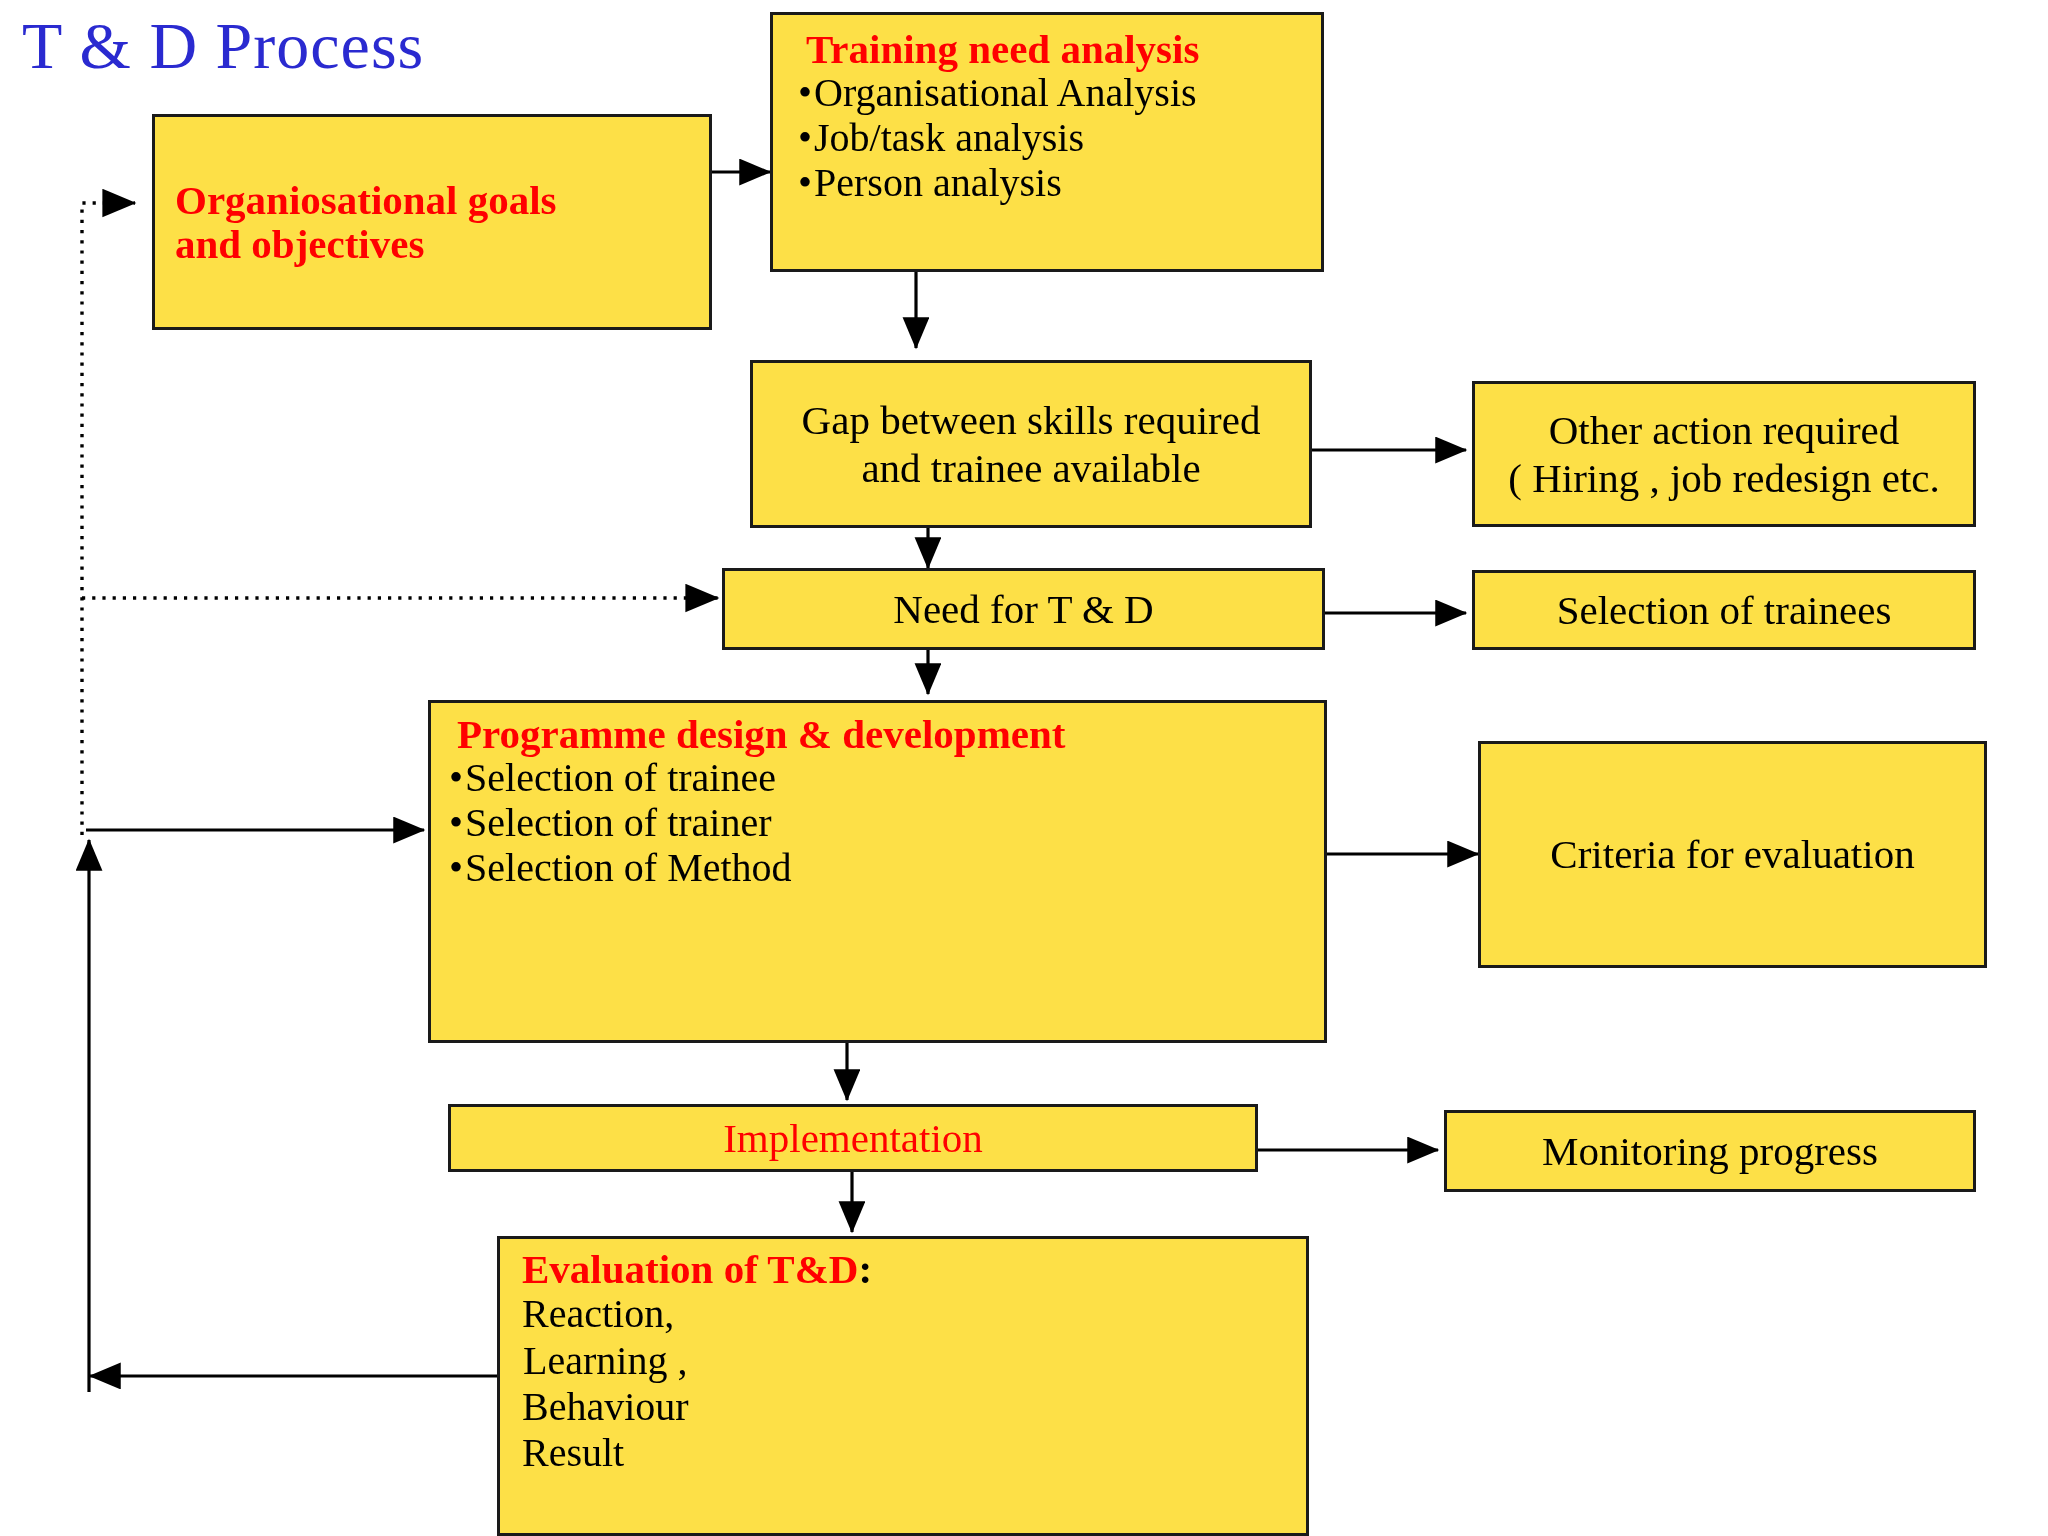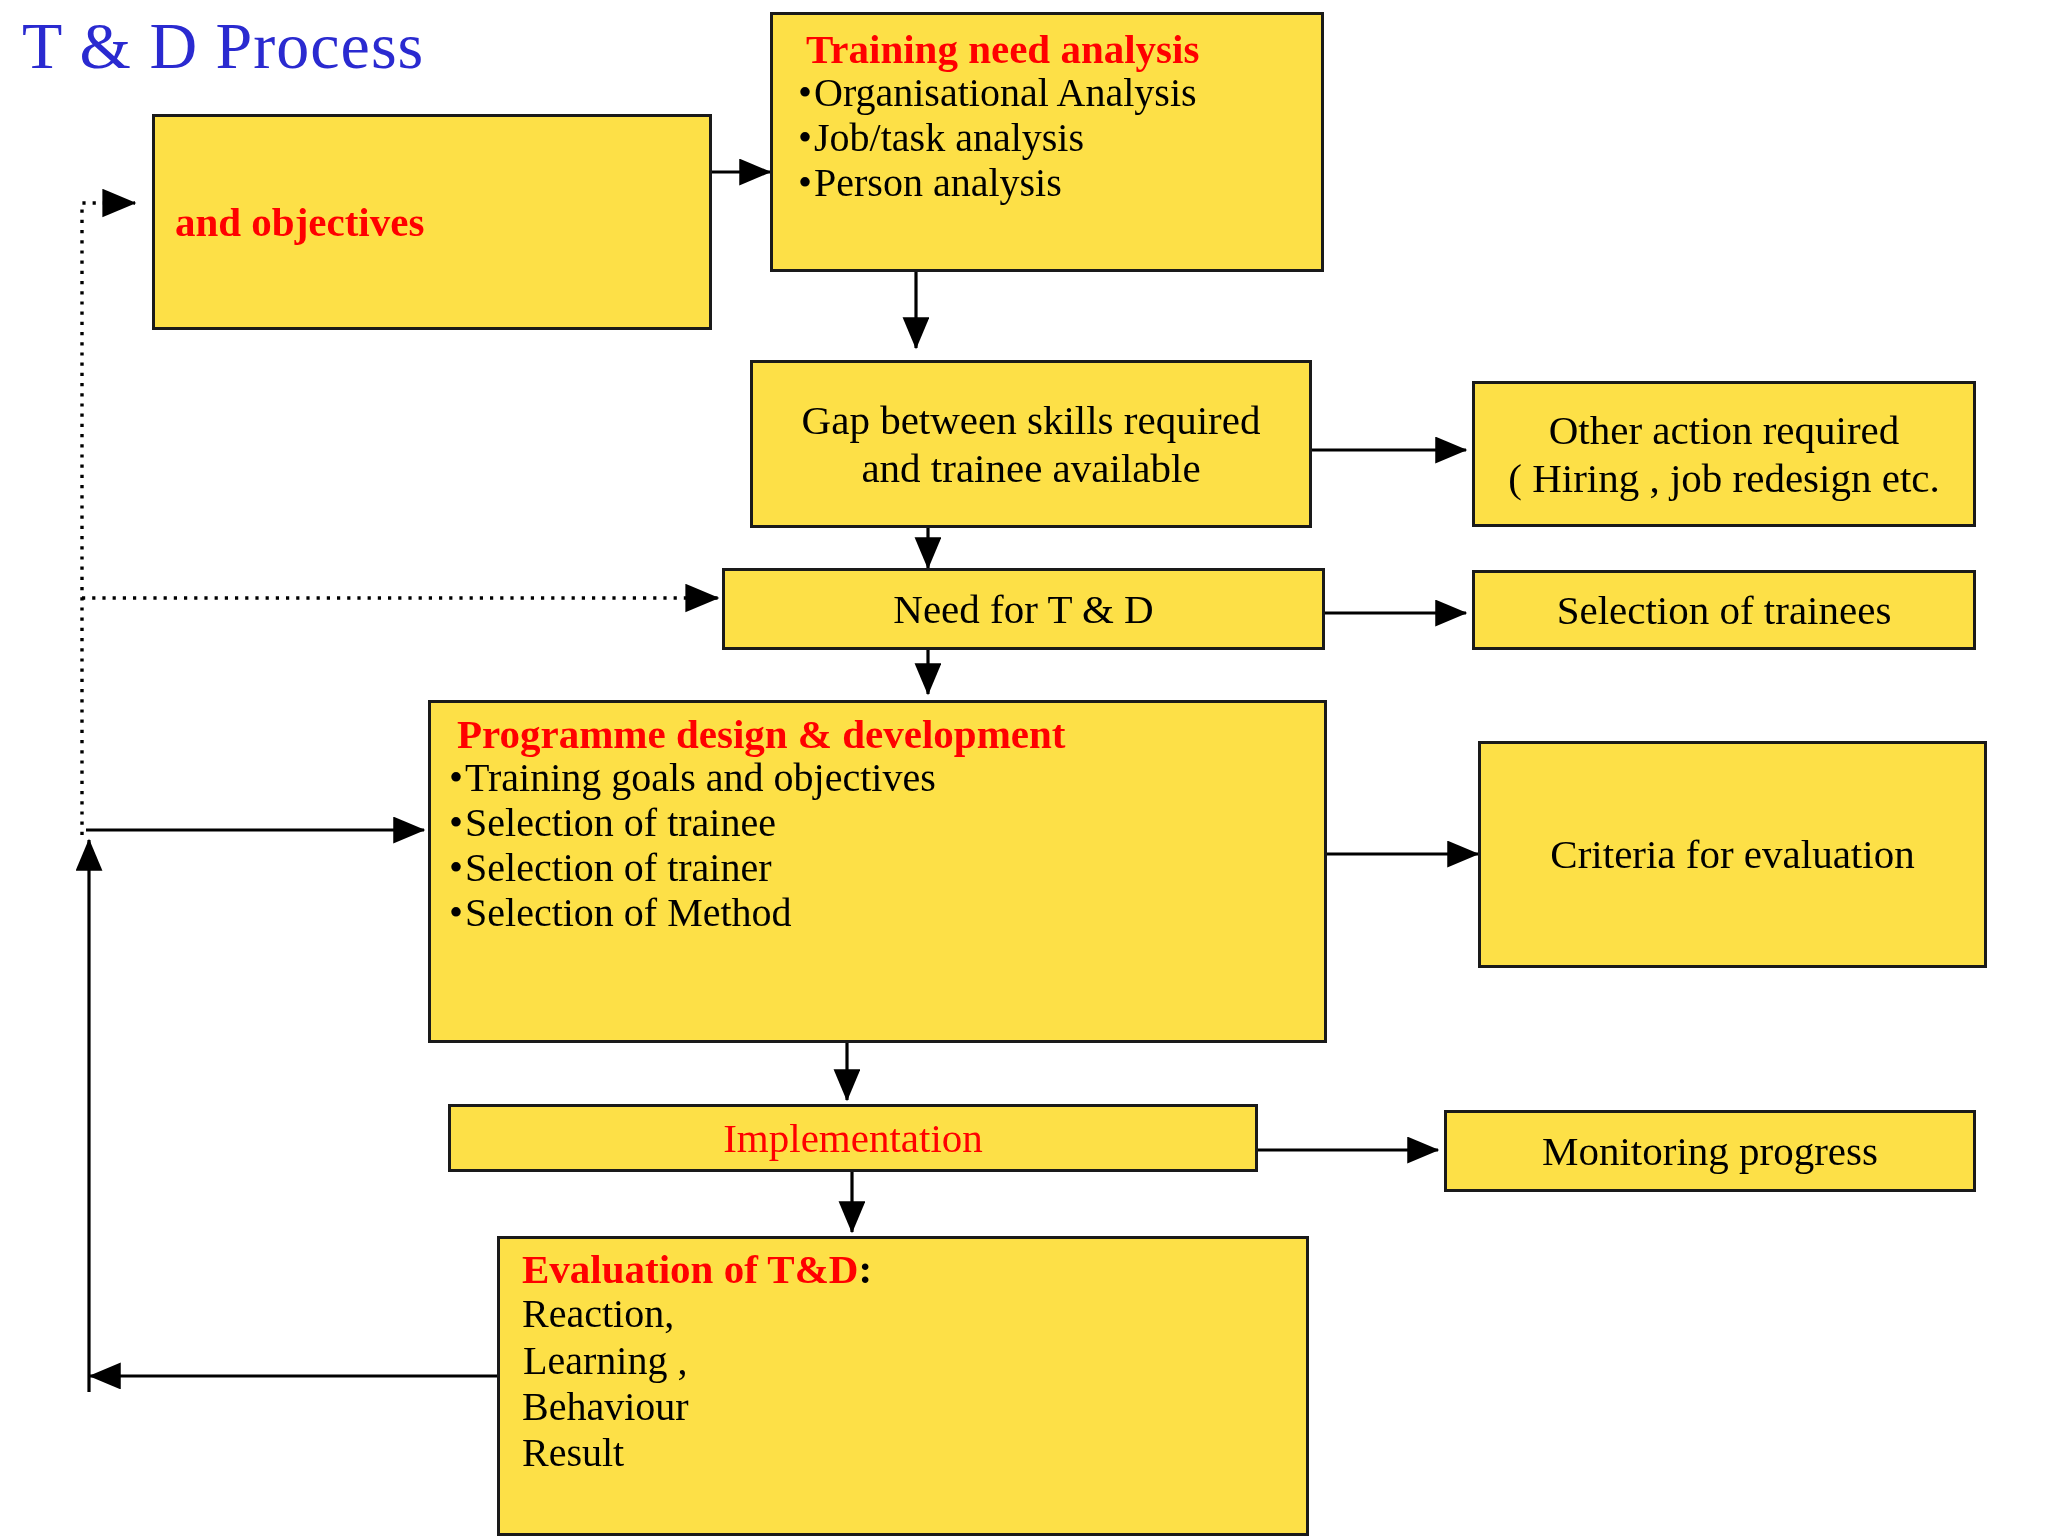--- a/index.html
+++ b/index.html
@@ -146,20 +146,21 @@
     <g>
       <path d="M82,835 L82,203 L135,203" stroke="#000" stroke-width="3.4" fill="none" stroke-dasharray="3.2,7" marker-end="url(#ahd)"></path>
     </g>
 
     <g>
       <path d="M82,598 L718,598" stroke="#000" stroke-width="3.4" fill="none" stroke-dasharray="3.2,7" marker-end="url(#ahd)"></path>
     </g>
   </svg>
 
   <div class="box" style="left:152px; top:114px; width:560px; height:216px;">
+    <div class="hdr-red pad-l">Organiosational goals</div>
     <div class="hdr-red pad-l">and objectives</div>
   </div>
 
   <div class="box" style="left:770px; top:12px; width:554px; height:260px; justify-content:flex-start; padding-top:12px;">
     <div class="hdr-red" style="padding-left:33px;">Training need analysis</div>
     <div class="bullet-line" style="padding-left:25px;">Organisational Analysis</div>
     <div class="bullet-line" style="padding-left:25px;">Job/task analysis</div>
     <div class="bullet-line" style="padding-left:25px;">Person analysis</div>
   </div>
 
@@ -176,21 +177,20 @@
   <div class="box center-text" style="left:722px; top:568px; width:603px; height:82px;">
     <div class="ctr-line">Need  for T &amp; D</div>
   </div>
 
   <div class="box center-text" style="left:1472px; top:570px; width:504px; height:80px;">
     <div class="ctr-line">Selection of trainees</div>
   </div>
 
   <div class="box" style="left:428px; top:700px; width:899px; height:343px; justify-content:flex-start; padding-top:9px;">
     <div class="hdr-red pad-l2">Programme design  &amp; development</div>
-    <div class="bullet-line" style="padding-left:18px;">Training goals and objectives</div>
     <div class="bullet-line" style="padding-left:18px;">Selection of trainee</div>
     <div class="bullet-line" style="padding-left:18px;">Selection of trainer</div>
     <div class="bullet-line" style="padding-left:18px;">Selection of Method</div>
   </div>
 
   <div class="box center-text" style="left:1478px; top:741px; width:509px; height:227px;">
     <div class="ctr-line">Criteria for evaluation</div>
   </div>
 
   <div class="box center-text" style="left:448px; top:1104px; width:810px; height:68px;">

